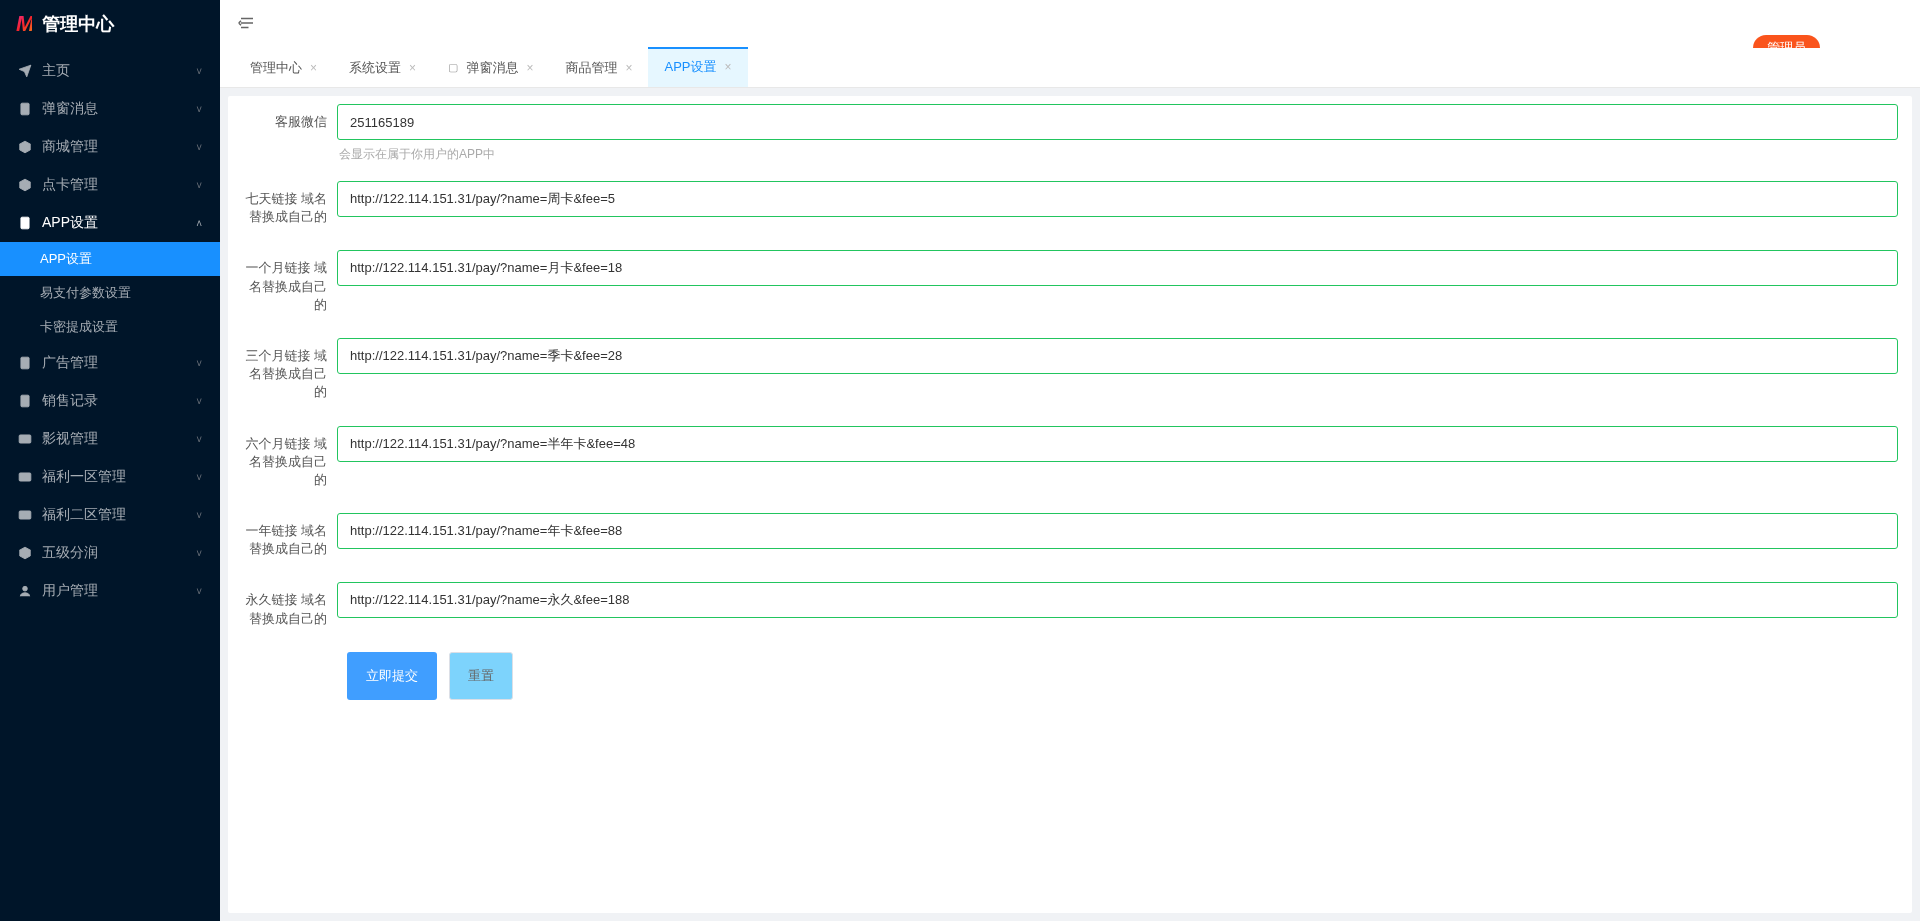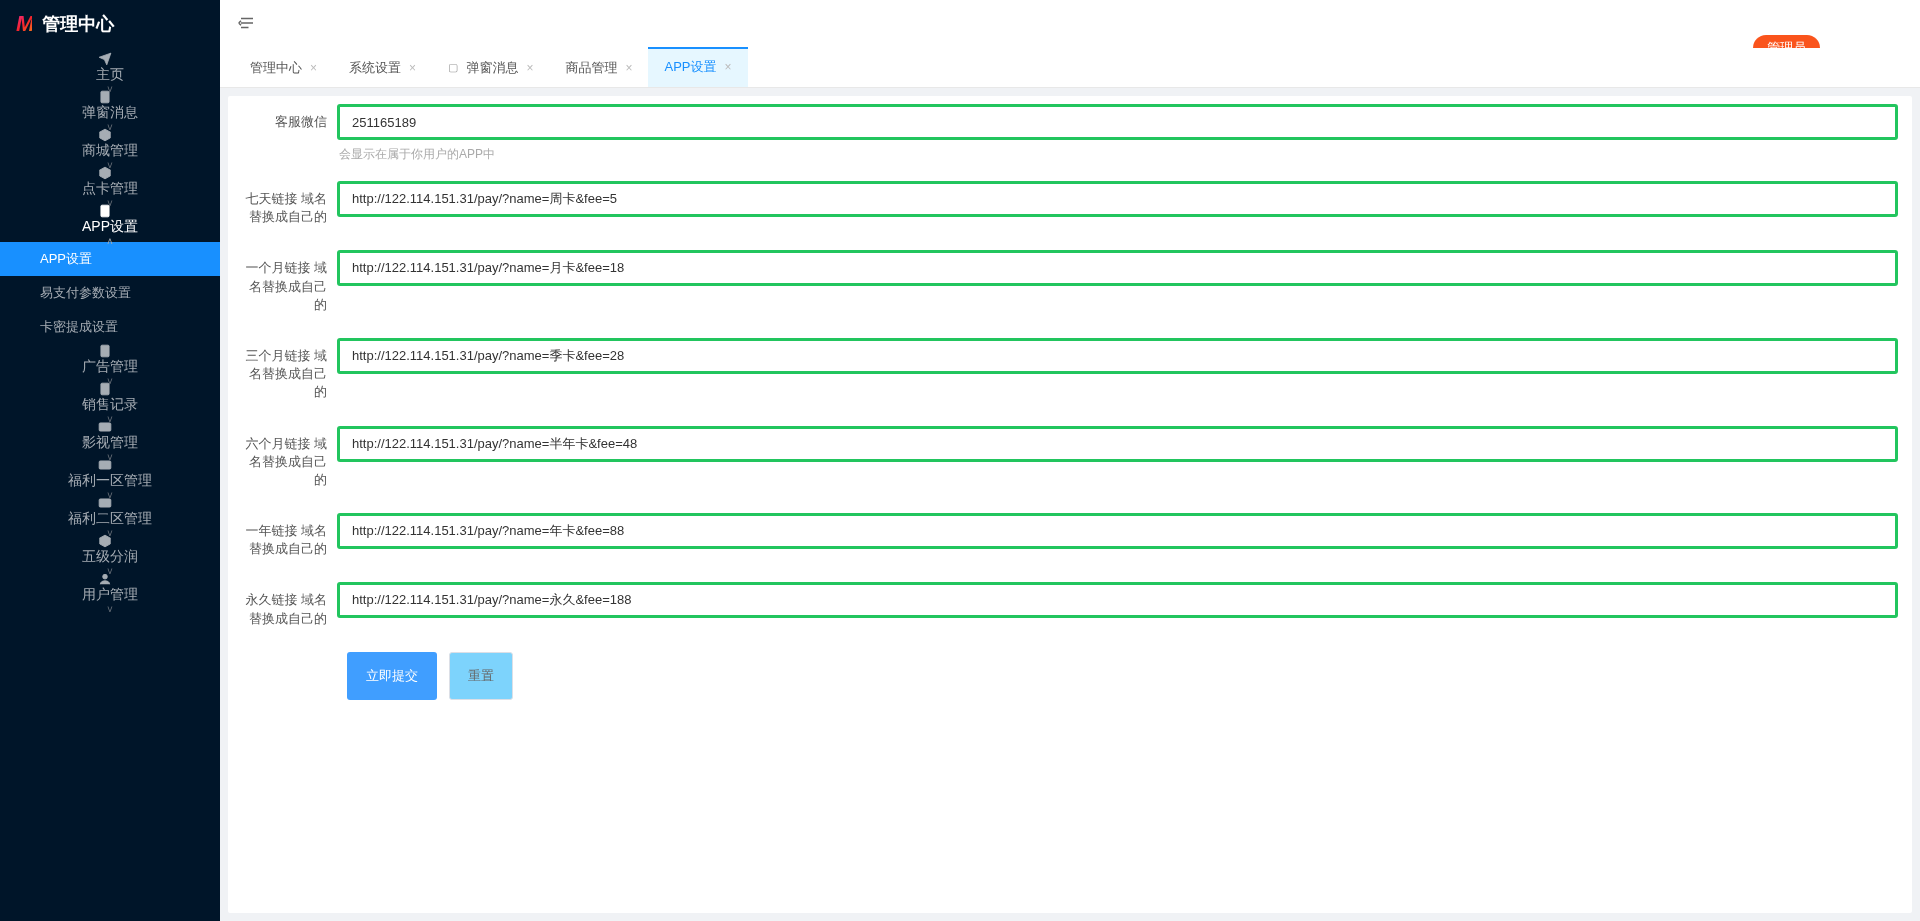--- a/index.html
+++ b/index.html
@@ -4,21 +4,21 @@
 <style>
   * { box-sizing: border-box; margin: 0; padding: 0; }
   body { font-family: "Helvetica Neue", Helvetica, "PingFang SC", "Microsoft YaHei", sans-serif; font-size: 14px; color: #333; background: #f0f2f5; overflow: hidden; }
   .layout { display: flex; height: 100vh; }
 
   
   .sidebar { width: 220px; background: #001529; color: #a6adb4; flex-shrink: 0; height: 100vh; overflow-y: auto; }
   .logo { height: 48px; display: flex; align-items: center; padding: 0 16px; gap: 10px; color: #fff; font-size: 18px; font-weight: 600; }
   .logo-mark { font-size: 22px; font-weight: 900; background: linear-gradient(135deg, #eb2f96 0%, #f5222d 50%, #fa8c16 100%); -webkit-background-clip: text; background-clip: text; color: transparent; letter-spacing: -2px; font-style: italic; }
   .menu { list-style: none; padding-top: 4px; }
-  .menu-item { display: flex; align-items: center; height: 38px; padding: 0 18px; cursor: pointer; color: #a6adb4; flex-direction: column; }
+  .menu-item { display: flex; align-items: center; height: 38px; padding: 0 18px; cursor: pointer; color: #a6adb4; }
   .menu-item.open { color: #fff; }
   .menu-item .micon { width: 14px; margin-right: 10px; display: inline-flex; align-items: center; justify-content: center; }
   .menu-item .micon svg { width: 14px; height: 14px; fill: currentColor; stroke: currentColor; }
   .menu-item .label { flex: 1; font-size: 14px; }
   .menu-item .arrow { font-size: 10px; color: #6b727a; }
   .menu-item.open .arrow { color: #a6adb4; }
   .submenu { list-style: none; }
   .sub-item { height: 34px; display: flex; align-items: center; padding-left: 40px; cursor: pointer; color: #a6adb4; font-size: 13px; }
   .sub-item.active { background: #1890ff; color: #fff; }
 
@@ -36,21 +36,21 @@
   .tab { display: flex; align-items: center; padding: 0 16px; font-size: 13px; color: #555; border-right: 0; gap: 8px; cursor: pointer; position: relative; }
   .tab .tabclose { font-size: 12px; color: #bbb; cursor: pointer; }
   .tab.active { color: #1890ff; border-bottom: 2px solid transparent; background: #e6f7ff; }
   .tab.active::after { content: ""; position: absolute; top: -1px; left: 0; right: 0; height: 2px; background: #1890ff; }
 
   .content { flex: 1; background: #f0f2f5; padding: 8px; overflow: auto; }
   .card { background: #fff; border-radius: 2px; padding: 8px 14px 8px 14px; min-height: 100%; }
   .form-row { display: flex; margin: 0 0 4px 0; }
   .form-row .lbl { width: 95px; text-align: right; padding-right: 10px; padding-top: 9px; font-size: 13px; color: #555; line-height: 1.4; flex-shrink: 0; }
   .form-row .fld { flex: 1; }
-  .form-row .inp { width: 100%; height: 36px; border: 3px solid #22c55e; border-radius: 3px; padding: 0 12px; font-size: 13px; color: #333; }
+  .form-row .inp { width: 100%; height: 36px; border: 1px solid #22c55e; border-radius: 3px; padding: 0 12px; font-size: 13px; color: #333; }
   .hint { font-size: 12px; color: #aaa; padding: 6px 0 14px 2px; display: block; }
   .form-row.nohint { margin-bottom: 24px; }
   .action-row { padding-left: 105px; margin-top: 10px; display: flex; gap: 12px; }
   .btn { height: 48px; padding: 0 18px; border-radius: 3px; font-size: 13px; cursor: pointer; border: 1px solid transparent; }
   .btn-primary { background: #409eff; color: #fff; }
   .btn-default { background: #7dd3fc; border-color: #dcdfe6; color: #666; }
 </style>
 </head>
 <body>
 

